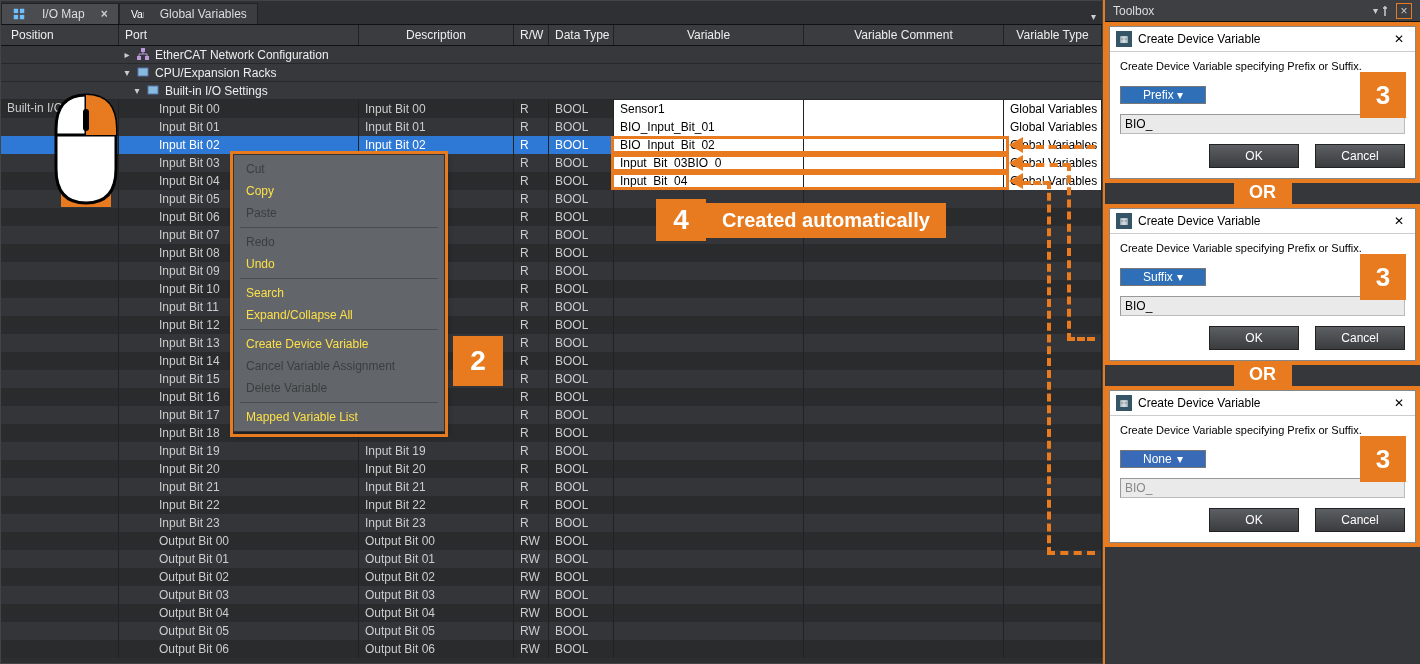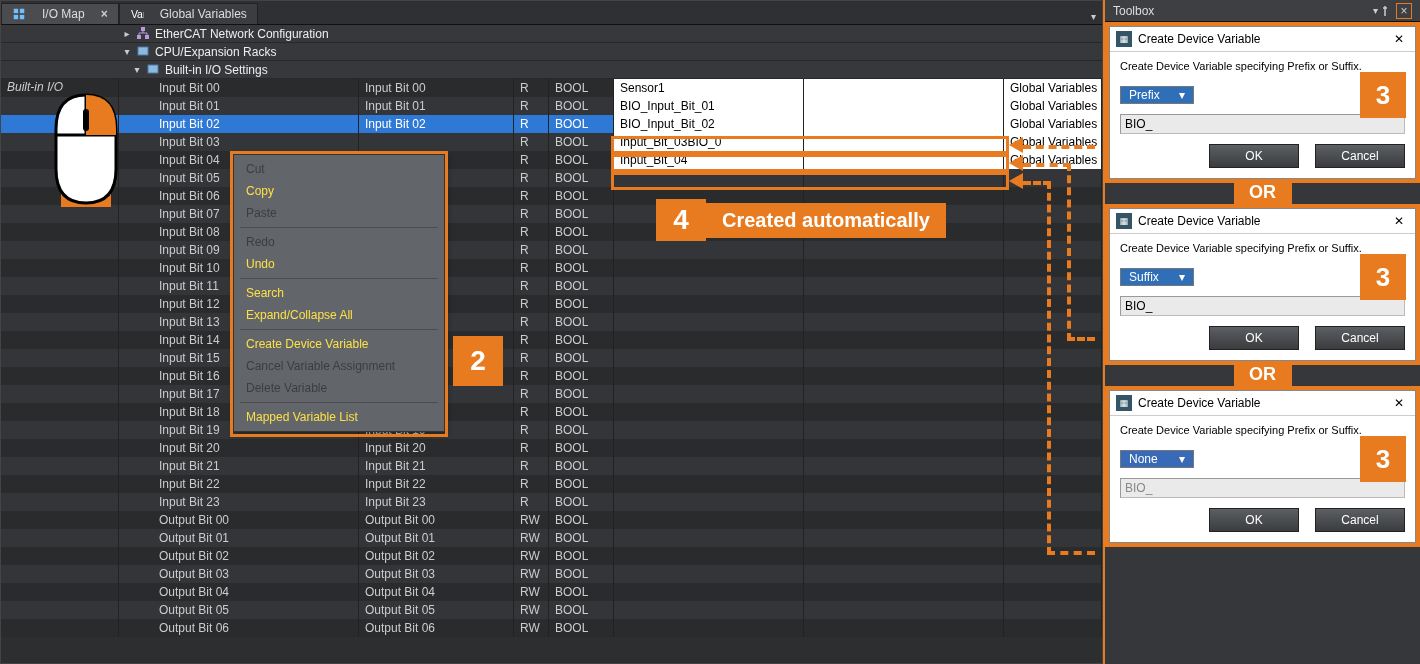--- a/index.html
+++ b/index.html
@@ -48,21 +48,21 @@
 .datarow:nth-child(even){ background:#343538; }
 .datarow.sel { background:#2f79d6; color:#fff; }
 .datarow .cell { border-right:1px solid #222; padding: 2px 6px; overflow:hidden; white-space:nowrap; }
 .datarow .cell.port { padding-left: 40px; }
 .datarow .cell.var { background:#fff; color:#000; }
 .datarow .cell.vtype { background:#fff; color:#000; }
 .datarow .cell.var.empty { background:transparent; }
 .datarow .cell.vtype.empty { background:transparent; }
 .datarow.sel .cell.var, .datarow.sel .cell.vtype { background:#fff; color:#000; }
 
-.pos-label { position:absolute; left:6px; top: 2px; color:#ccc; font-size:12px;font-style:italic; }
+.pos-label { position:absolute; left:6px; top: 2px; color:#ccc; font-size:12px; }
 
 
 .ctxmenu { position:absolute; left:232px; top:153px; width:212px; background:#62666a; border:1px solid #333; box-shadow:2px 2px 6px rgba(0,0,0,.4); z-index:20; padding:3px 0; }
 .ctxmenu .mi{ padding:4px 12px; color:#fde047; font-size:12px; }
 .ctxmenu .mi.disabled{ color:#3b3e41; }
 .ctxmenu .mi.highlight{ background:#d2e7ff; color:#000; }
 .ctxmenu .sep{ height:1px; background:#4a4c4e; margin:3px 6px; }
 
 
 .ann-box{ position:absolute; border:3px solid #e87b1f; z-index:30; pointer-events:none;}
@@ -75,21 +75,21 @@
 .arrow-head{ position:absolute; width:0;height:0; border-top:8px solid transparent; border-bottom:8px solid transparent; border-right:14px solid #e87b1f; z-index:29; }
 
 
 .dialog{ background:#fff; border:1px solid #888; margin:0; }
 .dlg-title{ display:flex; align-items:center; padding:4px 6px; background:#fff; color:#000; border-bottom:1px solid #ccc; }
 .dlg-title .ico{ width:16px;height:16px; background:#356; margin-right:6px; display:inline-flex;align-items:center;justify-content:center; color:#fff; font-size:9px;}
 .dlg-title .x{ width:20px; text-align:center; color:#000; }
 .dlg-body{ padding: 8px 10px 10px 10px; color:#000; }
 .dlg-body .prompt{ font-size:11px; margin-bottom:14px; }
 .dlg-row{ display:flex; align-items:center; margin-bottom:10px; gap:10px;}
-.dlg-select{ border:1px solid #777; background:linear-gradient(#2e6fb8,#2e6fb8); color:#fff; padding:1px 8px; display:inline-flex; align-items:center; width:74px; justify-content:space-between; font-size:11px;text-align:center;}
+.dlg-select{ border:1px solid #777; background:linear-gradient(#2e6fb8,#2e6fb8); color:#fff; padding:1px 22px; display:inline-flex; align-items:center; width:86px; justify-content:space-between; font-size:11px;text-align:center;}
 .dlg-select.none{ background:linear-gradient(#386ab8,#386ab8); }
 .dlg-input{ width: 100%; background:#eaeaea; border:1px solid #bbb; border-top-color:#999; border-left-color:#999; padding:2px 4px; color:#000; font-size:12px;}
 .dlg-input.dis{ color:#888; }
 .dlg-btns{ display:flex; justify-content:flex-end; gap:16px; margin-top:10px;}
 .dlg-btn{ min-width:90px; padding:4px 0; text-align:center; background:linear-gradient(#5c5f63,#3a3c3e); color:#fff; border:1px solid #222; font-size:12px;}
 .or-badge{ background:#e87b1f; color:#fff; font-size:18px; font-weight:700; padding:3px 14px; margin:-2px auto; width:58px; text-align:center; z-index:5; position:relative;}
 
 .dlg-wrap{ border:4px solid #e87b1f; position:relative; margin-bottom:-2px;}
 .dlg-badge{ position:absolute; right:10px; top:46px; width:46px; height:46px; background:#e87b1f; color:#fff; font-size:26px; font-weight:700; display:flex;align-items:center;justify-content:center; }
 
@@ -123,20 +123,30 @@
           <svg viewBox="0 0 16 16" width="14" height="14">
               <text x="1" y="12" font-size="10" fill="#fff">Var</text>
             </svg>
         </span>
         <span>Global Variables</span>
       </div>
       <div style="flex:1"></div>
       <div style="padding:2px 6px;color:#ccc;font-size:10px">▾</div>
     </div>
 
+    <div class="gridhead">
+      <div class="col-pos">Position</div>
+      <div class="col-port">Port</div>
+      <div class="col-desc">Description</div>
+      <div class="col-rw">R/W</div>
+      <div class="col-dtype">Data Type</div>
+      <div class="col-var">Variable</div>
+      <div class="col-comm">Variable Comment</div>
+      <div class="col-vtype">Variable Type</div>
+    </div>
 
     <div class="gridbody" id="gridbody">
 
       <div style="position:relative;">
         <div class="treerow depth1">
           <span class="caret">▸</span>
           <span class="ticon"><svg width="14" height="12" viewBox="0 0 14 12">
                 <rect x="5" y="0" width="4" height="4" fill="#b9d"></rect>
                 <rect x="1" y="8" width="4" height="4" fill="#b9d"></rect>
                 <rect x="9" y="8" width="4" height="4" fill="#b9d"></rect>

